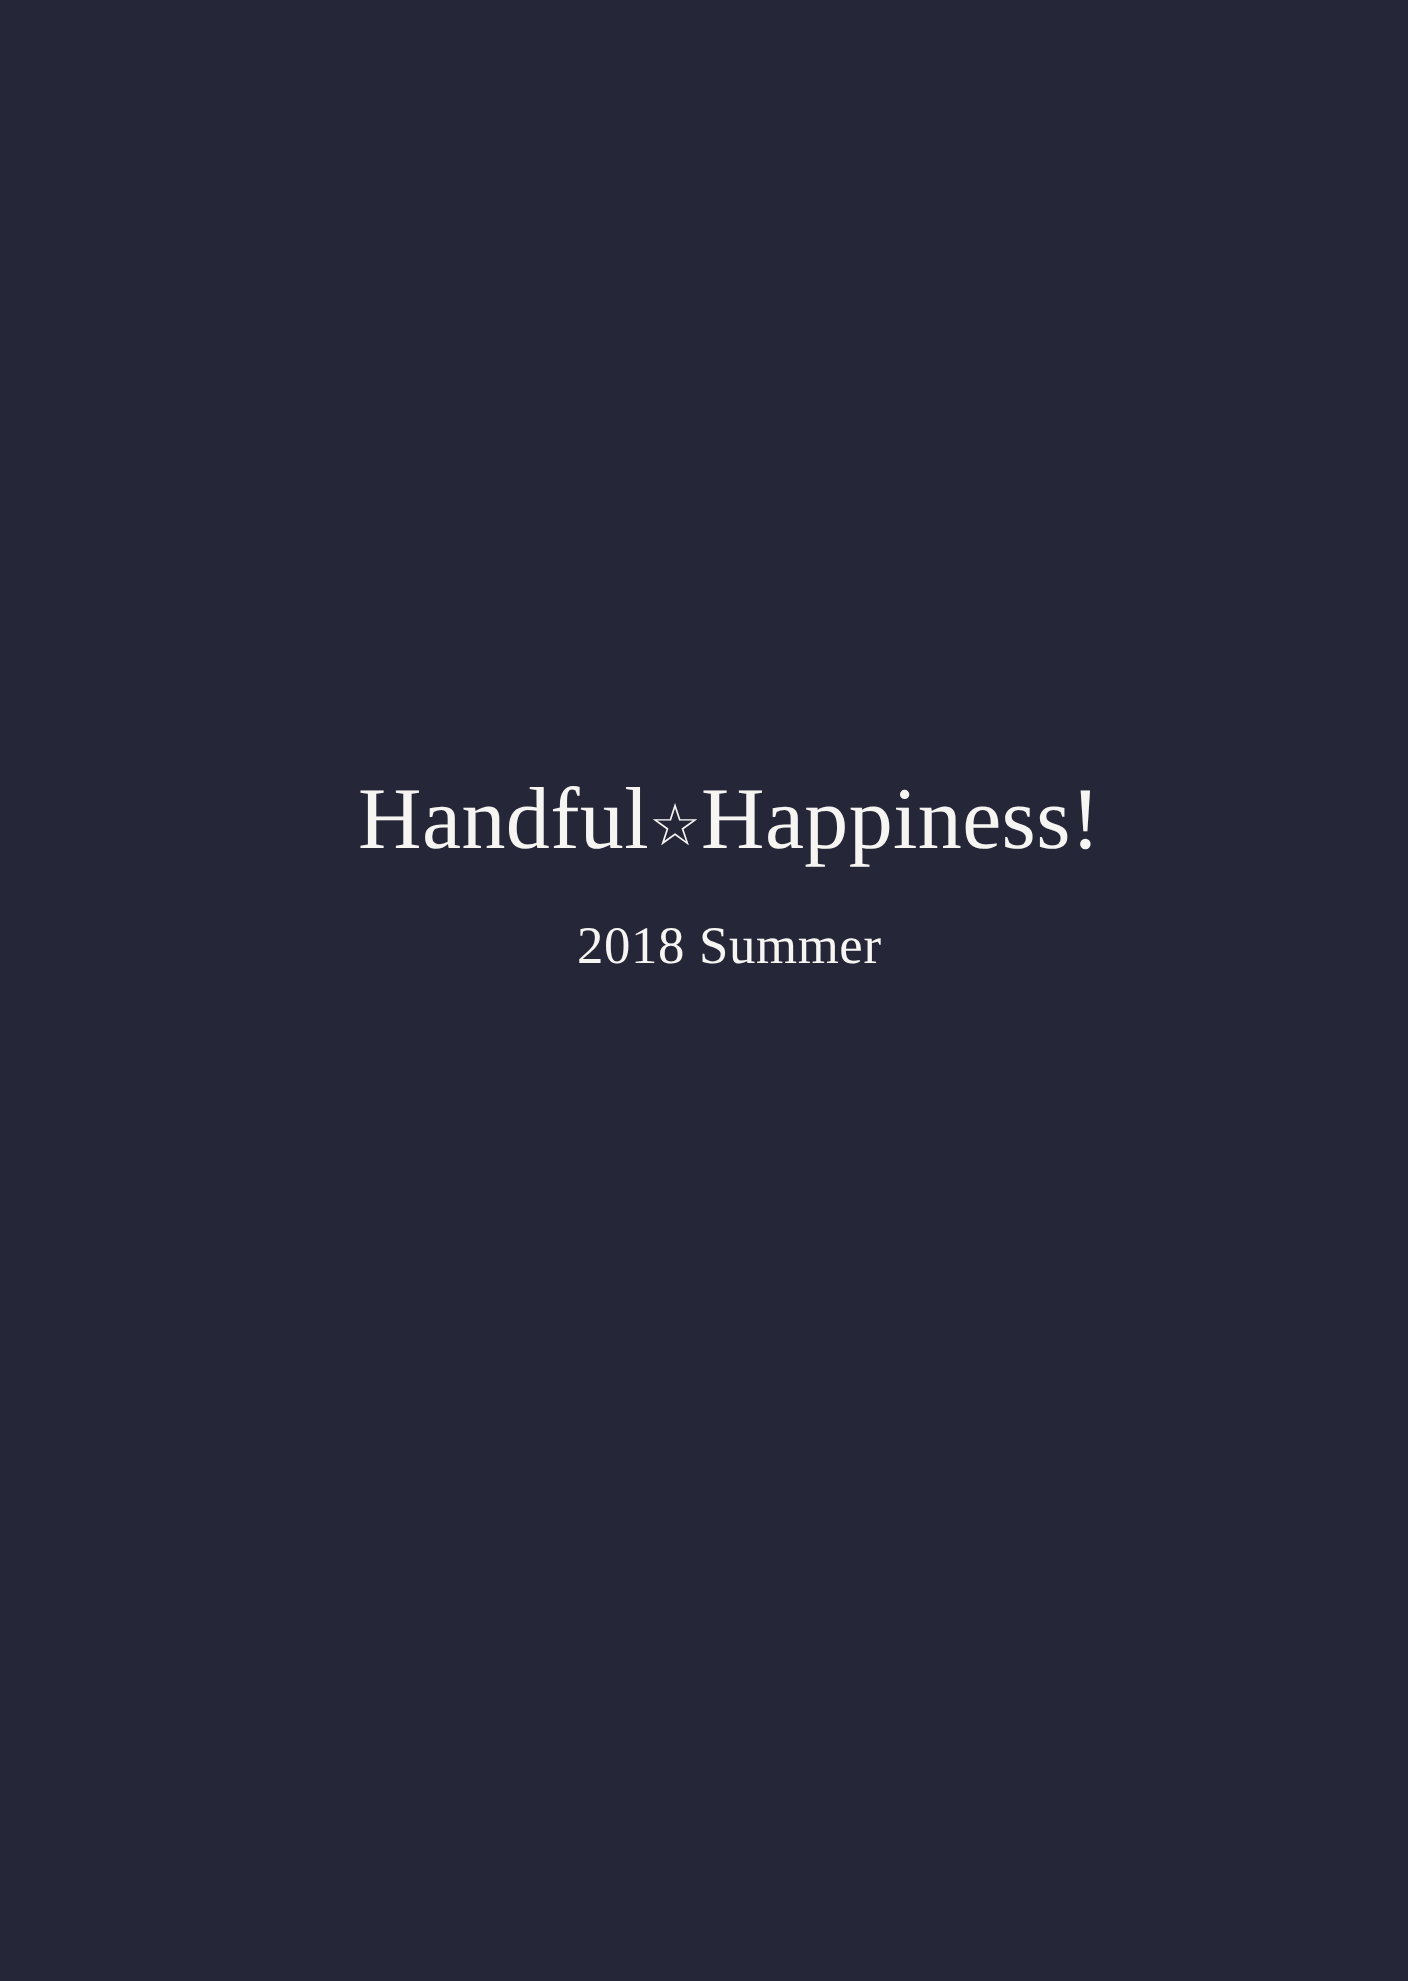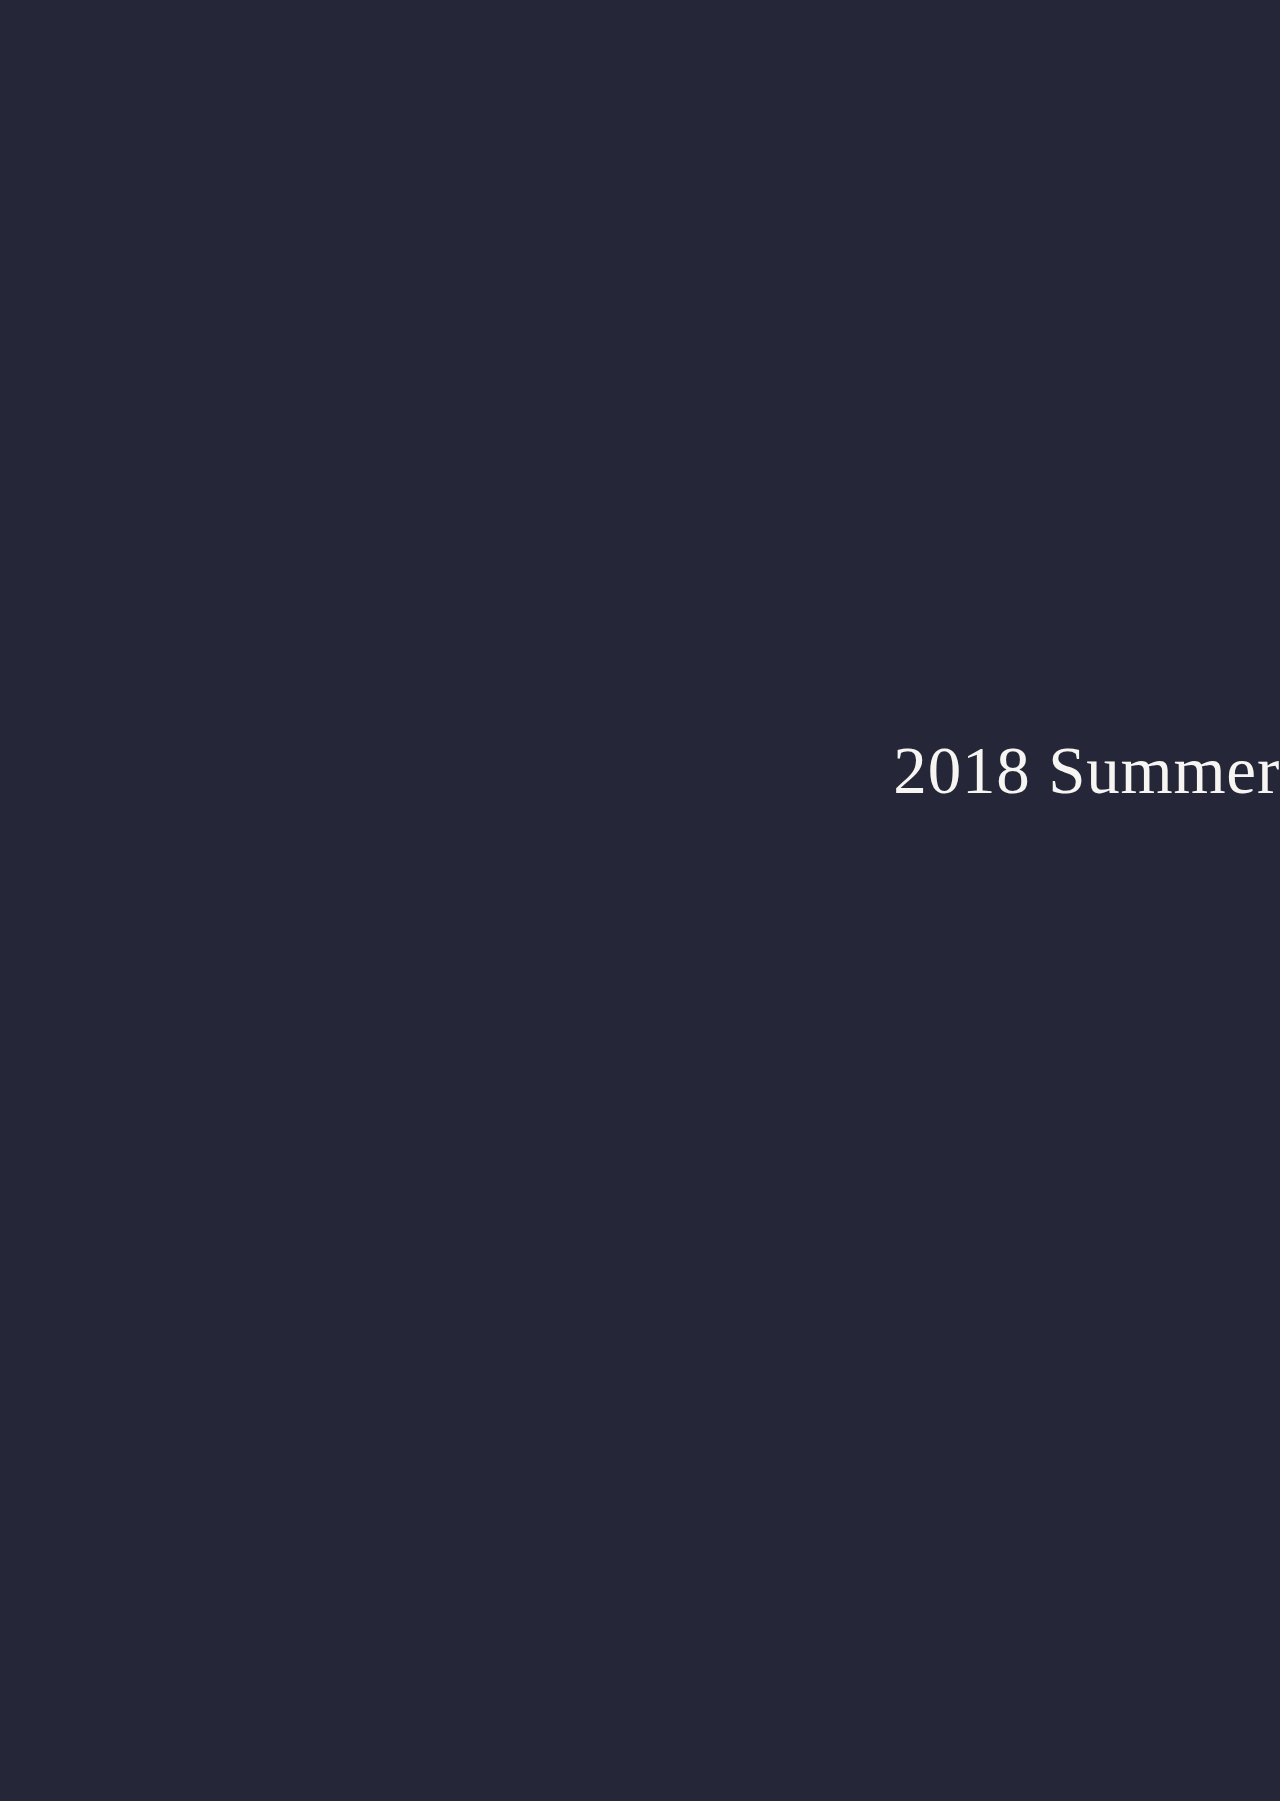--- a/index.html
+++ b/index.html
@@ -50,32 +50,32 @@
   
   .star-glyph {
     font-size: 0.66em;
     line-height: 1;
     position: relative;
     top: -0.055em;
     letter-spacing: 0;
   }
 
   .year-line {
-    font-size: 67px;
+    font-size: 48px;
     line-height: 84px;
     margin-top: 28px;
     letter-spacing: 0.012em;
-    text-align: right;
   }
 </style>
 </head>
 <body>
 
 <div class="page">
 
   <div class="colophon">
 
+    <span class="colophon-line title-line"><span>Handful</span><span class="star-glyph">☆</span><span>Happiness!</span></span>
 
     <span class="colophon-line year-line">2018 Summer</span>
 
   </div>
 
 </div>
 
 </body></html>

